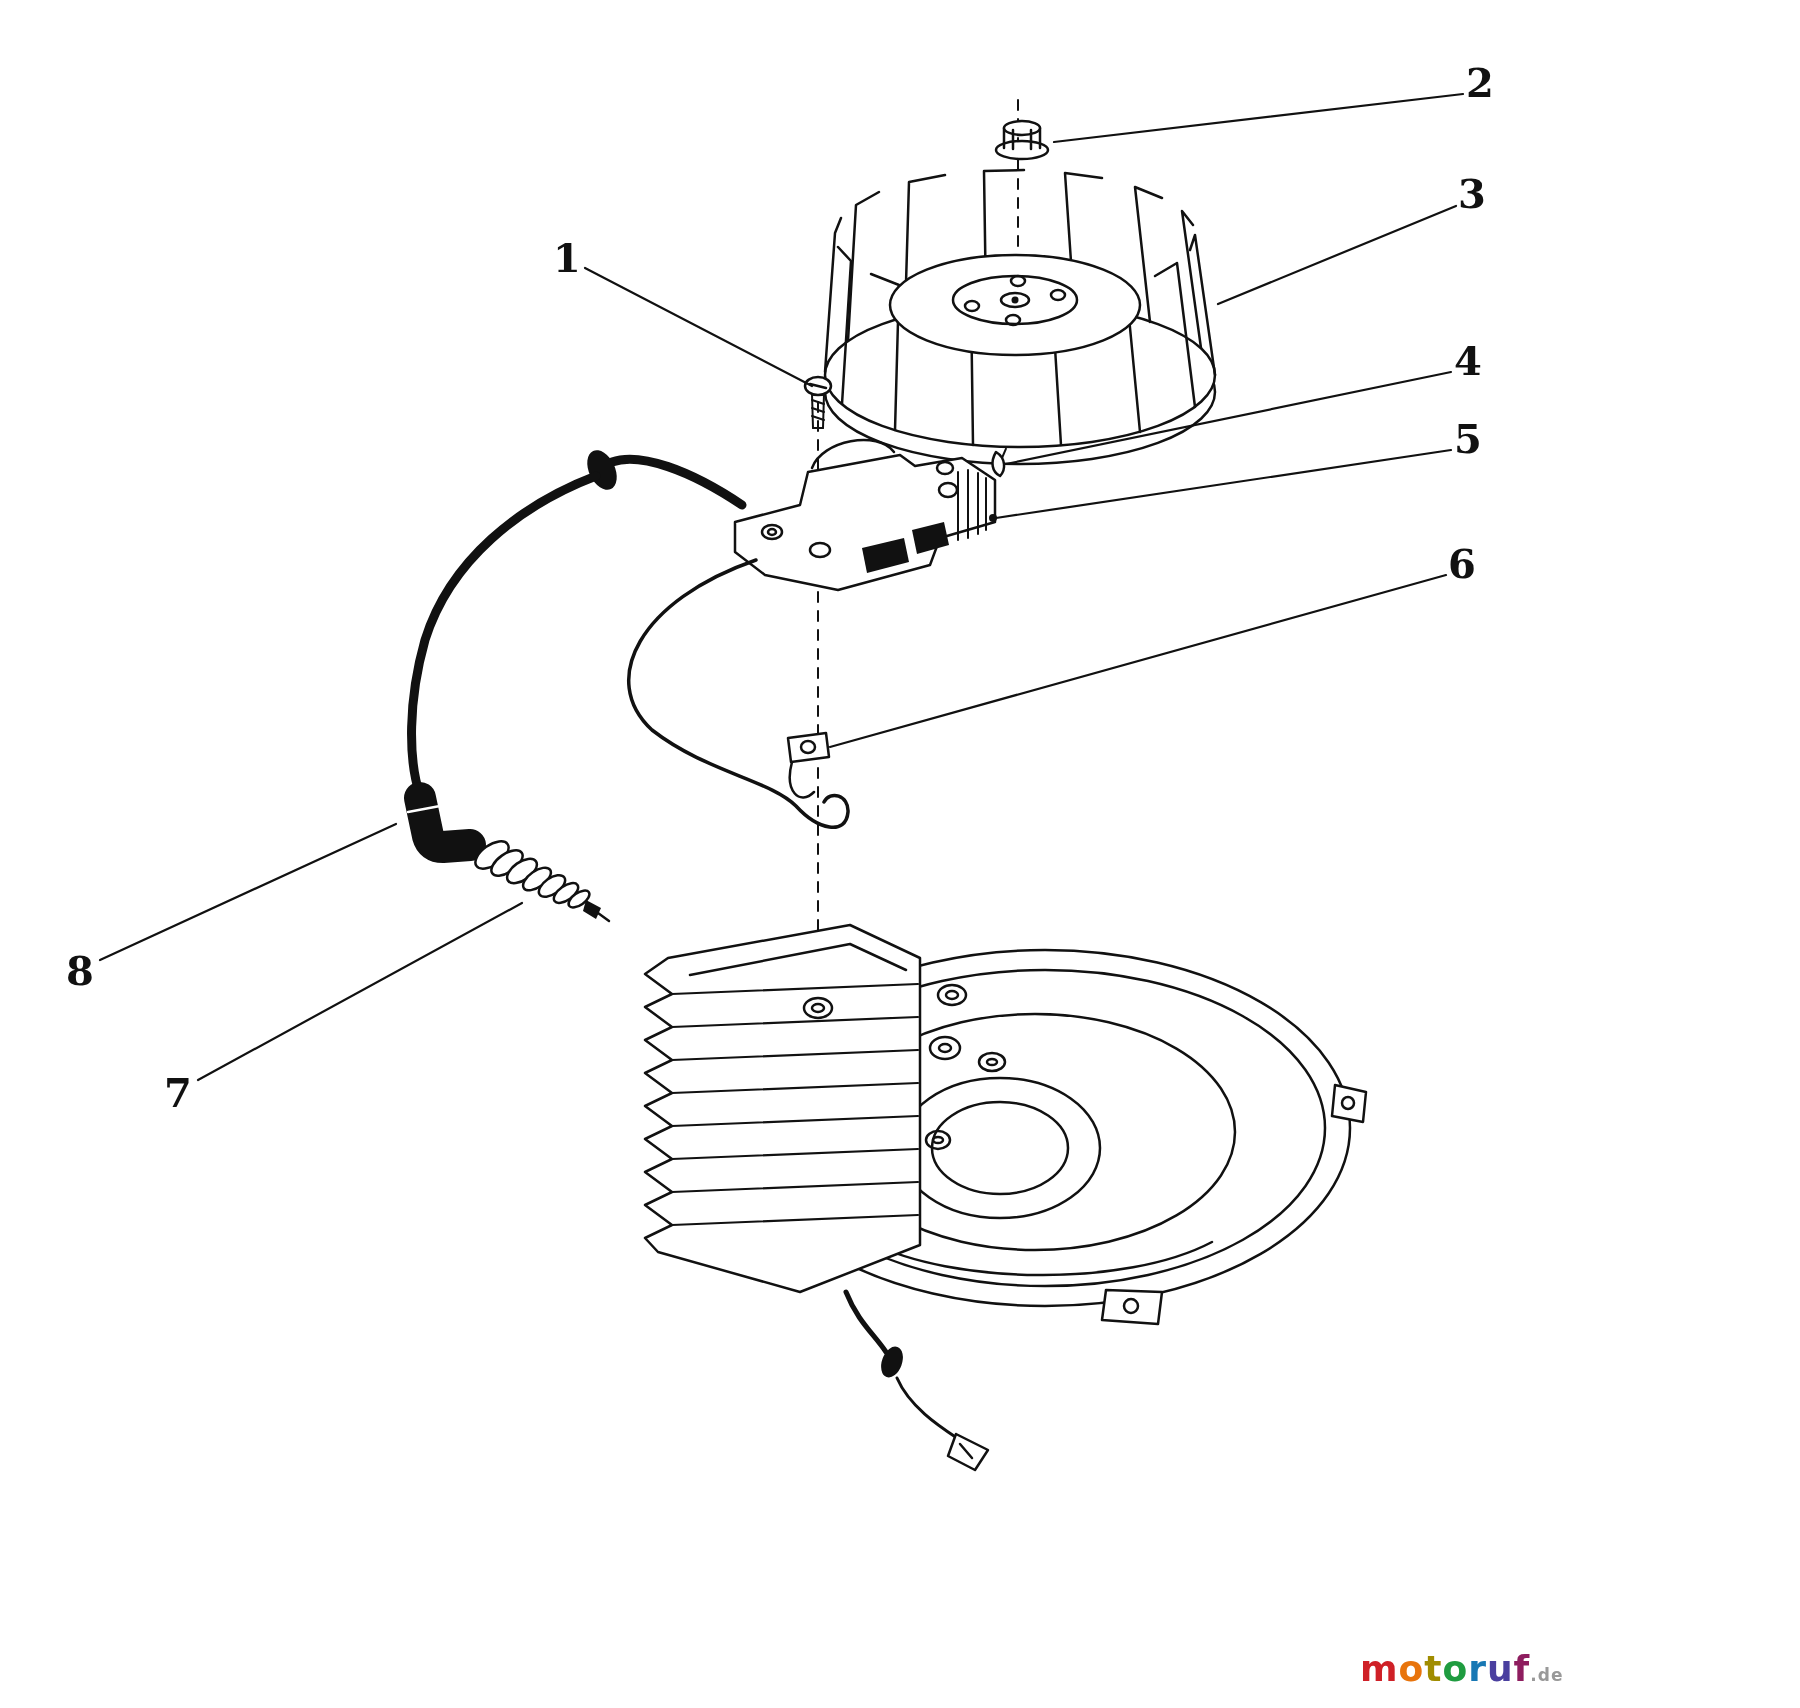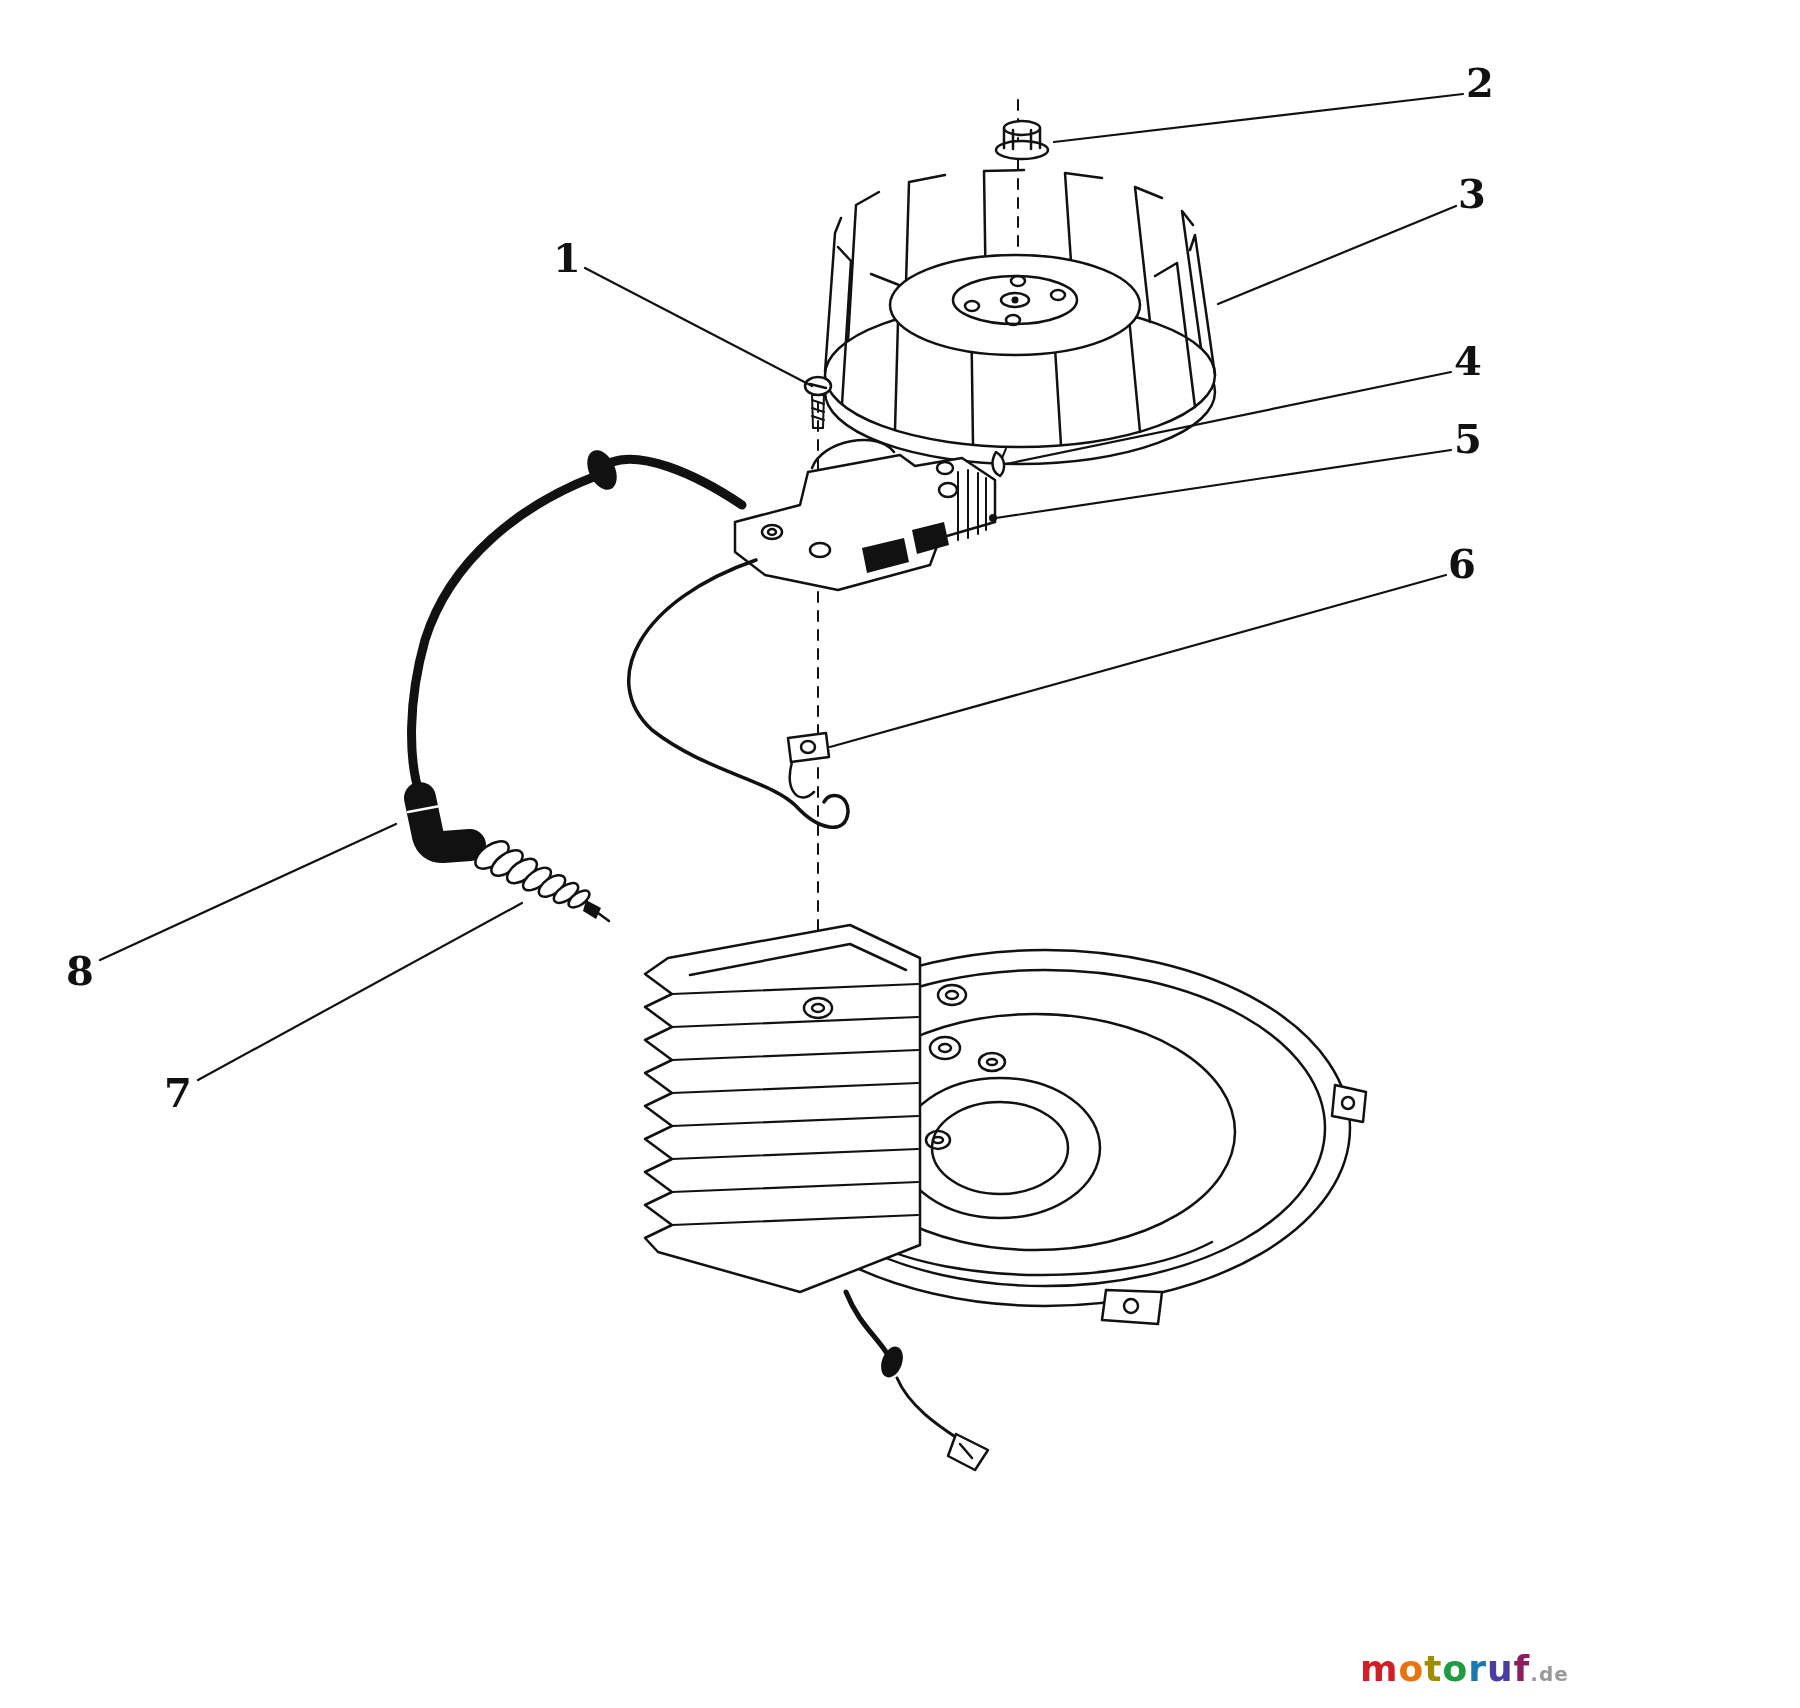--- a/index.html
+++ b/index.html
@@ -14,21 +14,21 @@
   .callout{
     font-family:"DejaVu Serif","Liberation Serif",serif;
     font-weight:bold;font-size:40px;
   }
   .logo{
     position:absolute;left:1360px;top:1648px;
     font-weight:bold;font-size:36px;letter-spacing:1px;
     font-family:"DejaVu Sans","Liberation Sans",sans-serif;
     white-space:nowrap;
   }
-  .logo .suffix{font-size:20px;font-weight:bold;vertical-align:baseline;}
+  .logo .suffix{font-size:17px;font-weight:bold;vertical-align:baseline;}
 </style>
 </head>
 <body>
 
 <div class="page">
 
 <svg class="diagram-svg" width="1800" height="1708" viewBox="0 0 1800 1708" fill="none" stroke="#111" stroke-width="2.5" stroke-linecap="round" stroke-linejoin="round">
 
   <g stroke-dasharray="10 9" stroke-width="2">
     <line x1="1018" y1="100" x2="1018" y2="152"></line>

